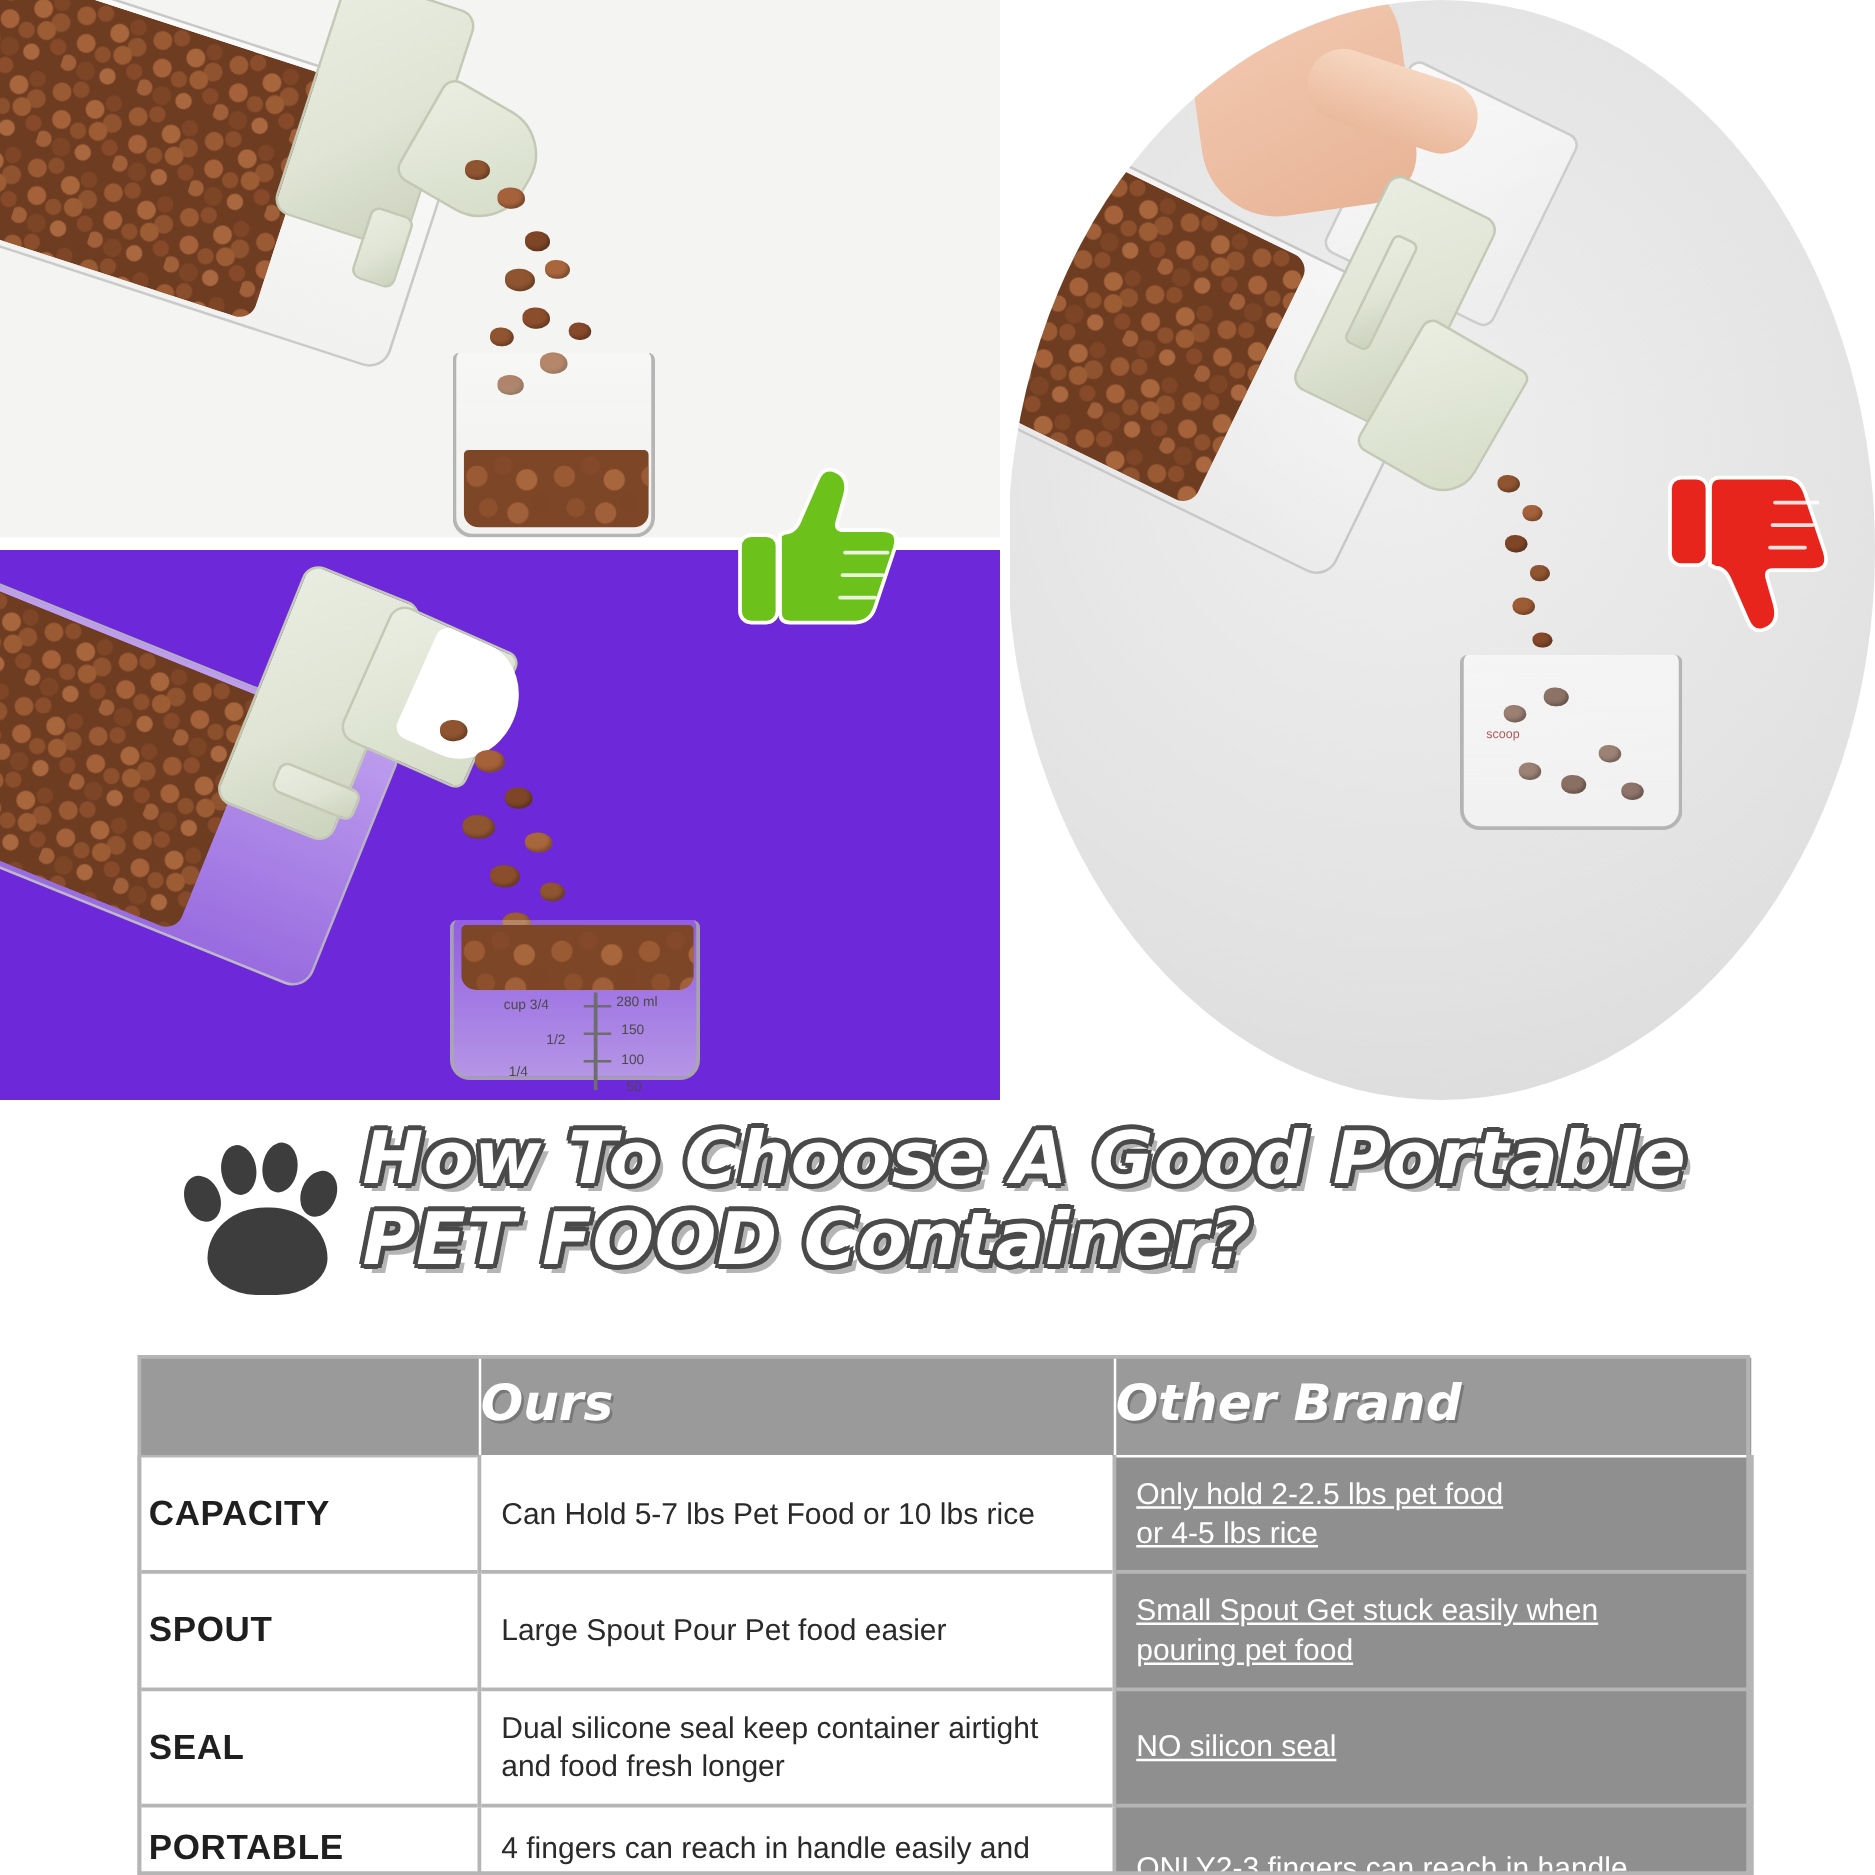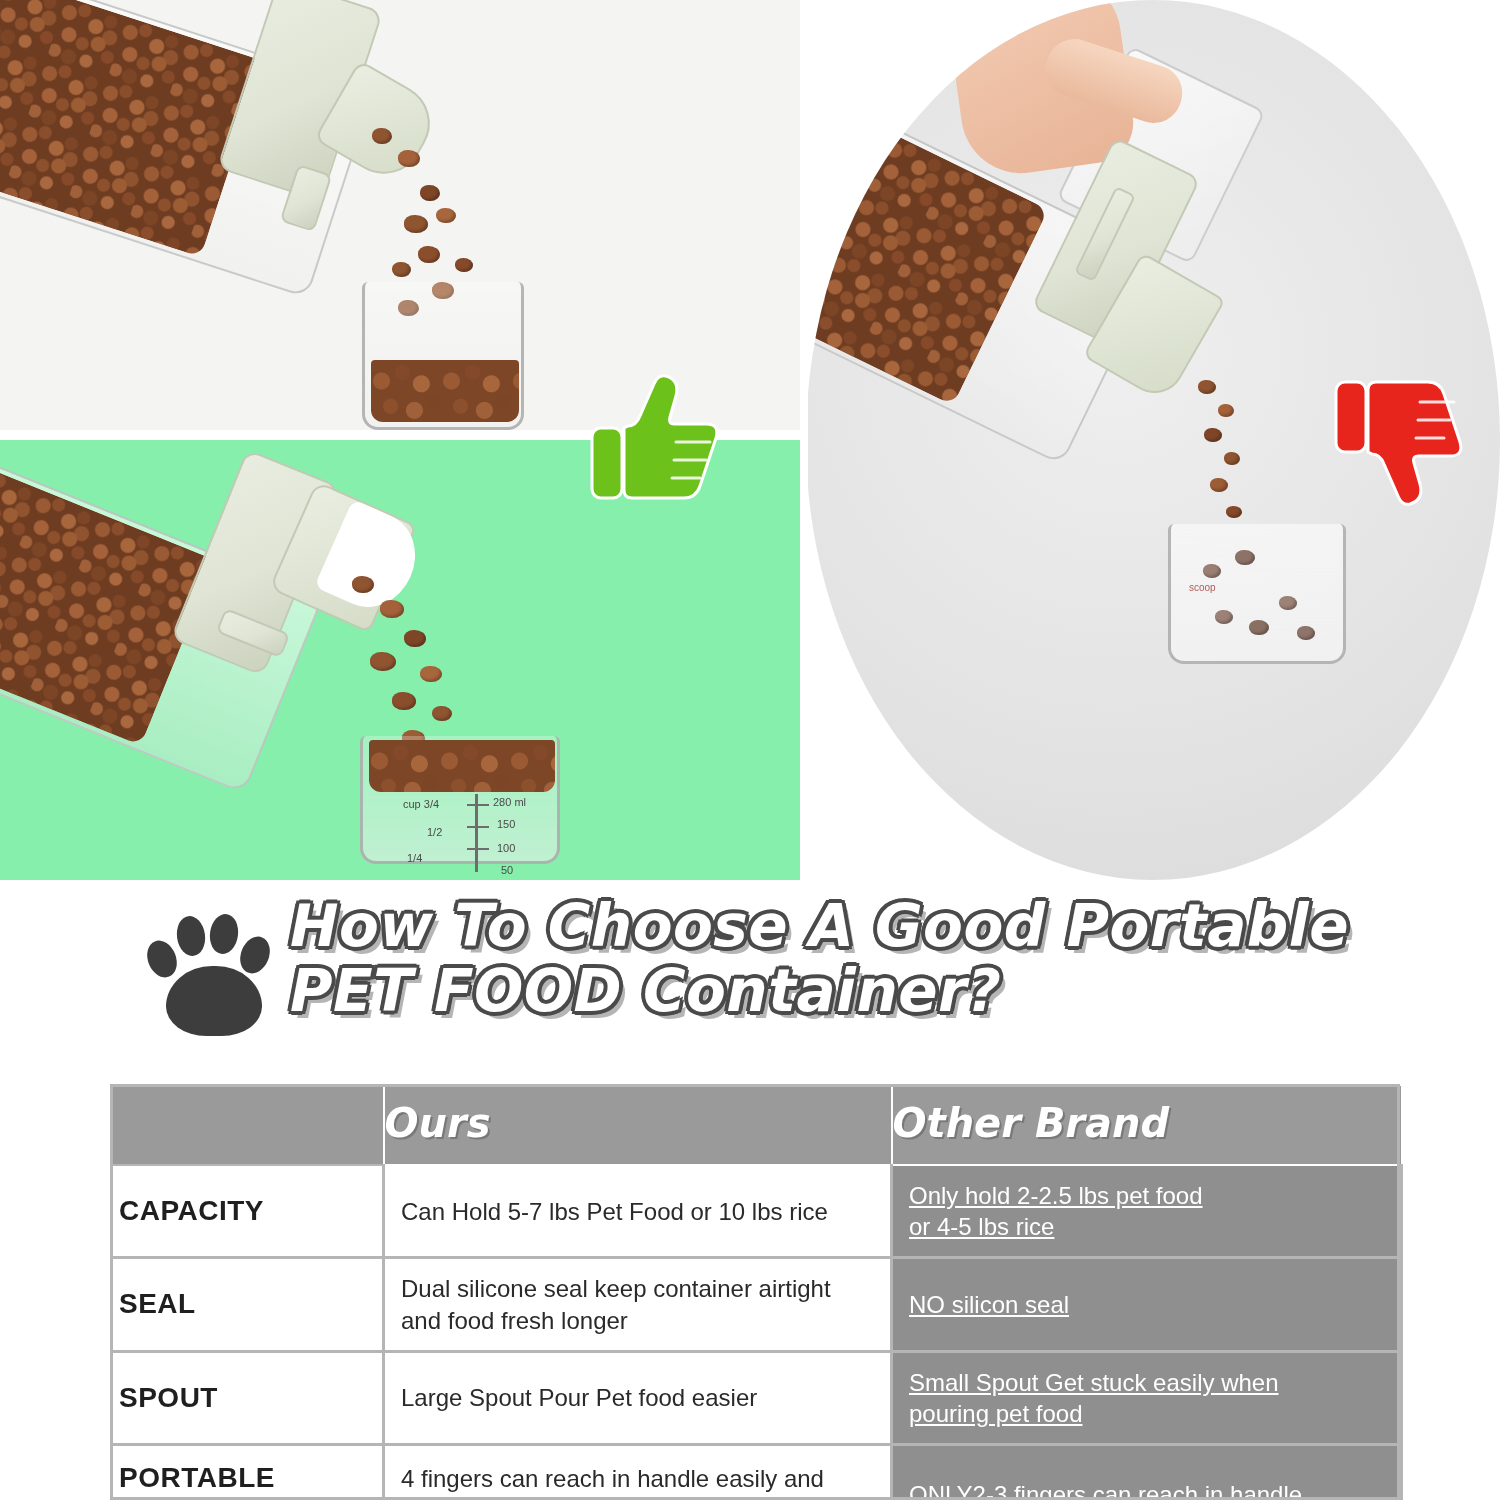--- a/index.html
+++ b/index.html
@@ -22,21 +22,21 @@
 
   .panel {
     position: absolute;
     overflow: hidden;
     background: #f2f2f2;
   }
 
   
   .panel-a { left: 0; top: 0; width: 800px; height: 432px; background:#f4f4f2; }
   
-  .panel-b { left: 0; top: 440px; width: 800px; height: 440px; background:#86efac; }
+  .panel-b { left: 0; top: 440px; width: 800px; height: 440px; background:#6d28d9; }
   
   .panel-c { left: 806px; top: 0; width: 694px; height: 880px; background:#ffffff; }
 
   .circle-bg {
     position: absolute;
     left: 0; top: 0;
     width: 694px; height: 880px;
     border-radius: 50%;
     background: radial-gradient(circle at 45% 40%, #efefef 0%, #e3e3e3 60%, #d9d9d9 100%);
     overflow: hidden;
@@ -305,21 +305,21 @@
     <div class="kibble-dot" style="left:370px; top:212px; width:26px; height:19px;"></div>
     <div class="kibble-dot" style="left:420px; top:226px; width:22px; height:16px; background:#a8663c;"></div>
     <div class="kibble-dot" style="left:392px; top:252px; width:24px; height:18px; background:#8b4e2c;"></div>
     <div class="kibble-dot" style="left:432px; top:266px; width:20px; height:15px;"></div>
     <div class="kibble-dot" style="left:402px; top:290px; width:23px; height:17px; background:#9c5c34;"></div>
 
     <div class="measure-cup" style="left:360px; top:296px; width:200px; height:128px;">
       <div class="cup-food" style="left:6px; top:4px; width:186px; height:52px;"></div>
 
       <span class="cup-scale" style="left:40px; top:62px;">cup 3/4</span>
-      <span class="cup-scale" style="left:64px; top:90px;">1/2</span>
+      <span class="cup-scale" style="left:74px; top:90px;">1/2</span>
       <span class="cup-scale" style="left:44px; top:116px;">1/4</span>
 
       <span class="cup-scale" style="left:130px; top:60px;">280 ml</span>
       <span class="cup-scale" style="left:134px; top:82px;">150</span>
       <span class="cup-scale" style="left:134px; top:106px;">100</span>
       <span class="cup-scale" style="left:138px; top:128px;">50</span>
 
       <div class="scale-line" style="left:104px; top:68px; width:22px;"></div>
       <div class="scale-line" style="left:104px; top:90px; width:22px;"></div>
       <div class="scale-line" style="left:104px; top:112px; width:22px;"></div>
@@ -407,28 +407,28 @@
         <th class="hdr-other">Other Brand</th>
       </tr>
     </thead>
     <tbody>
       <tr class="row">
         <td class="rowlabel">CAPACITY</td>
         <td class="cell-ours">Can Hold 5-7 lbs Pet Food or 10 lbs rice</td>
         <td class="cell-other">Only hold 2-2.5 lbs pet food<br>or 4-5 lbs rice</td>
       </tr>
       <tr class="row">
+        <td class="rowlabel">SPOUT</td>
+        <td class="cell-ours">Large Spout Pour Pet food easier</td>
+        <td class="cell-other">Small Spout Get stuck easily when<br>pouring pet food</td>
+      </tr>
+      <tr class="row">
         <td class="rowlabel">SEAL</td>
         <td class="cell-ours">Dual silicone seal keep container airtight<br>and food fresh longer</td>
         <td class="cell-other">NO silicon seal</td>
-      </tr>
-      <tr class="row">
-        <td class="rowlabel">SPOUT</td>
-        <td class="cell-ours">Large Spout Pour Pet food easier</td>
-        <td class="cell-other">Small Spout Get stuck easily when<br>pouring pet food</td>
       </tr>
       <tr class="row">
         <td class="rowlabel">PORTABLE<br>HANDLE</td>
         <td class="cell-ours">4 fingers can reach in handle easily and<br>lift the food container</td>
         <td class="cell-other">ONLY2-3 fingers can reach in handle</td>
       </tr>
     </tbody>
   </table>
 </div>
 <div class="table-outline"></div>

